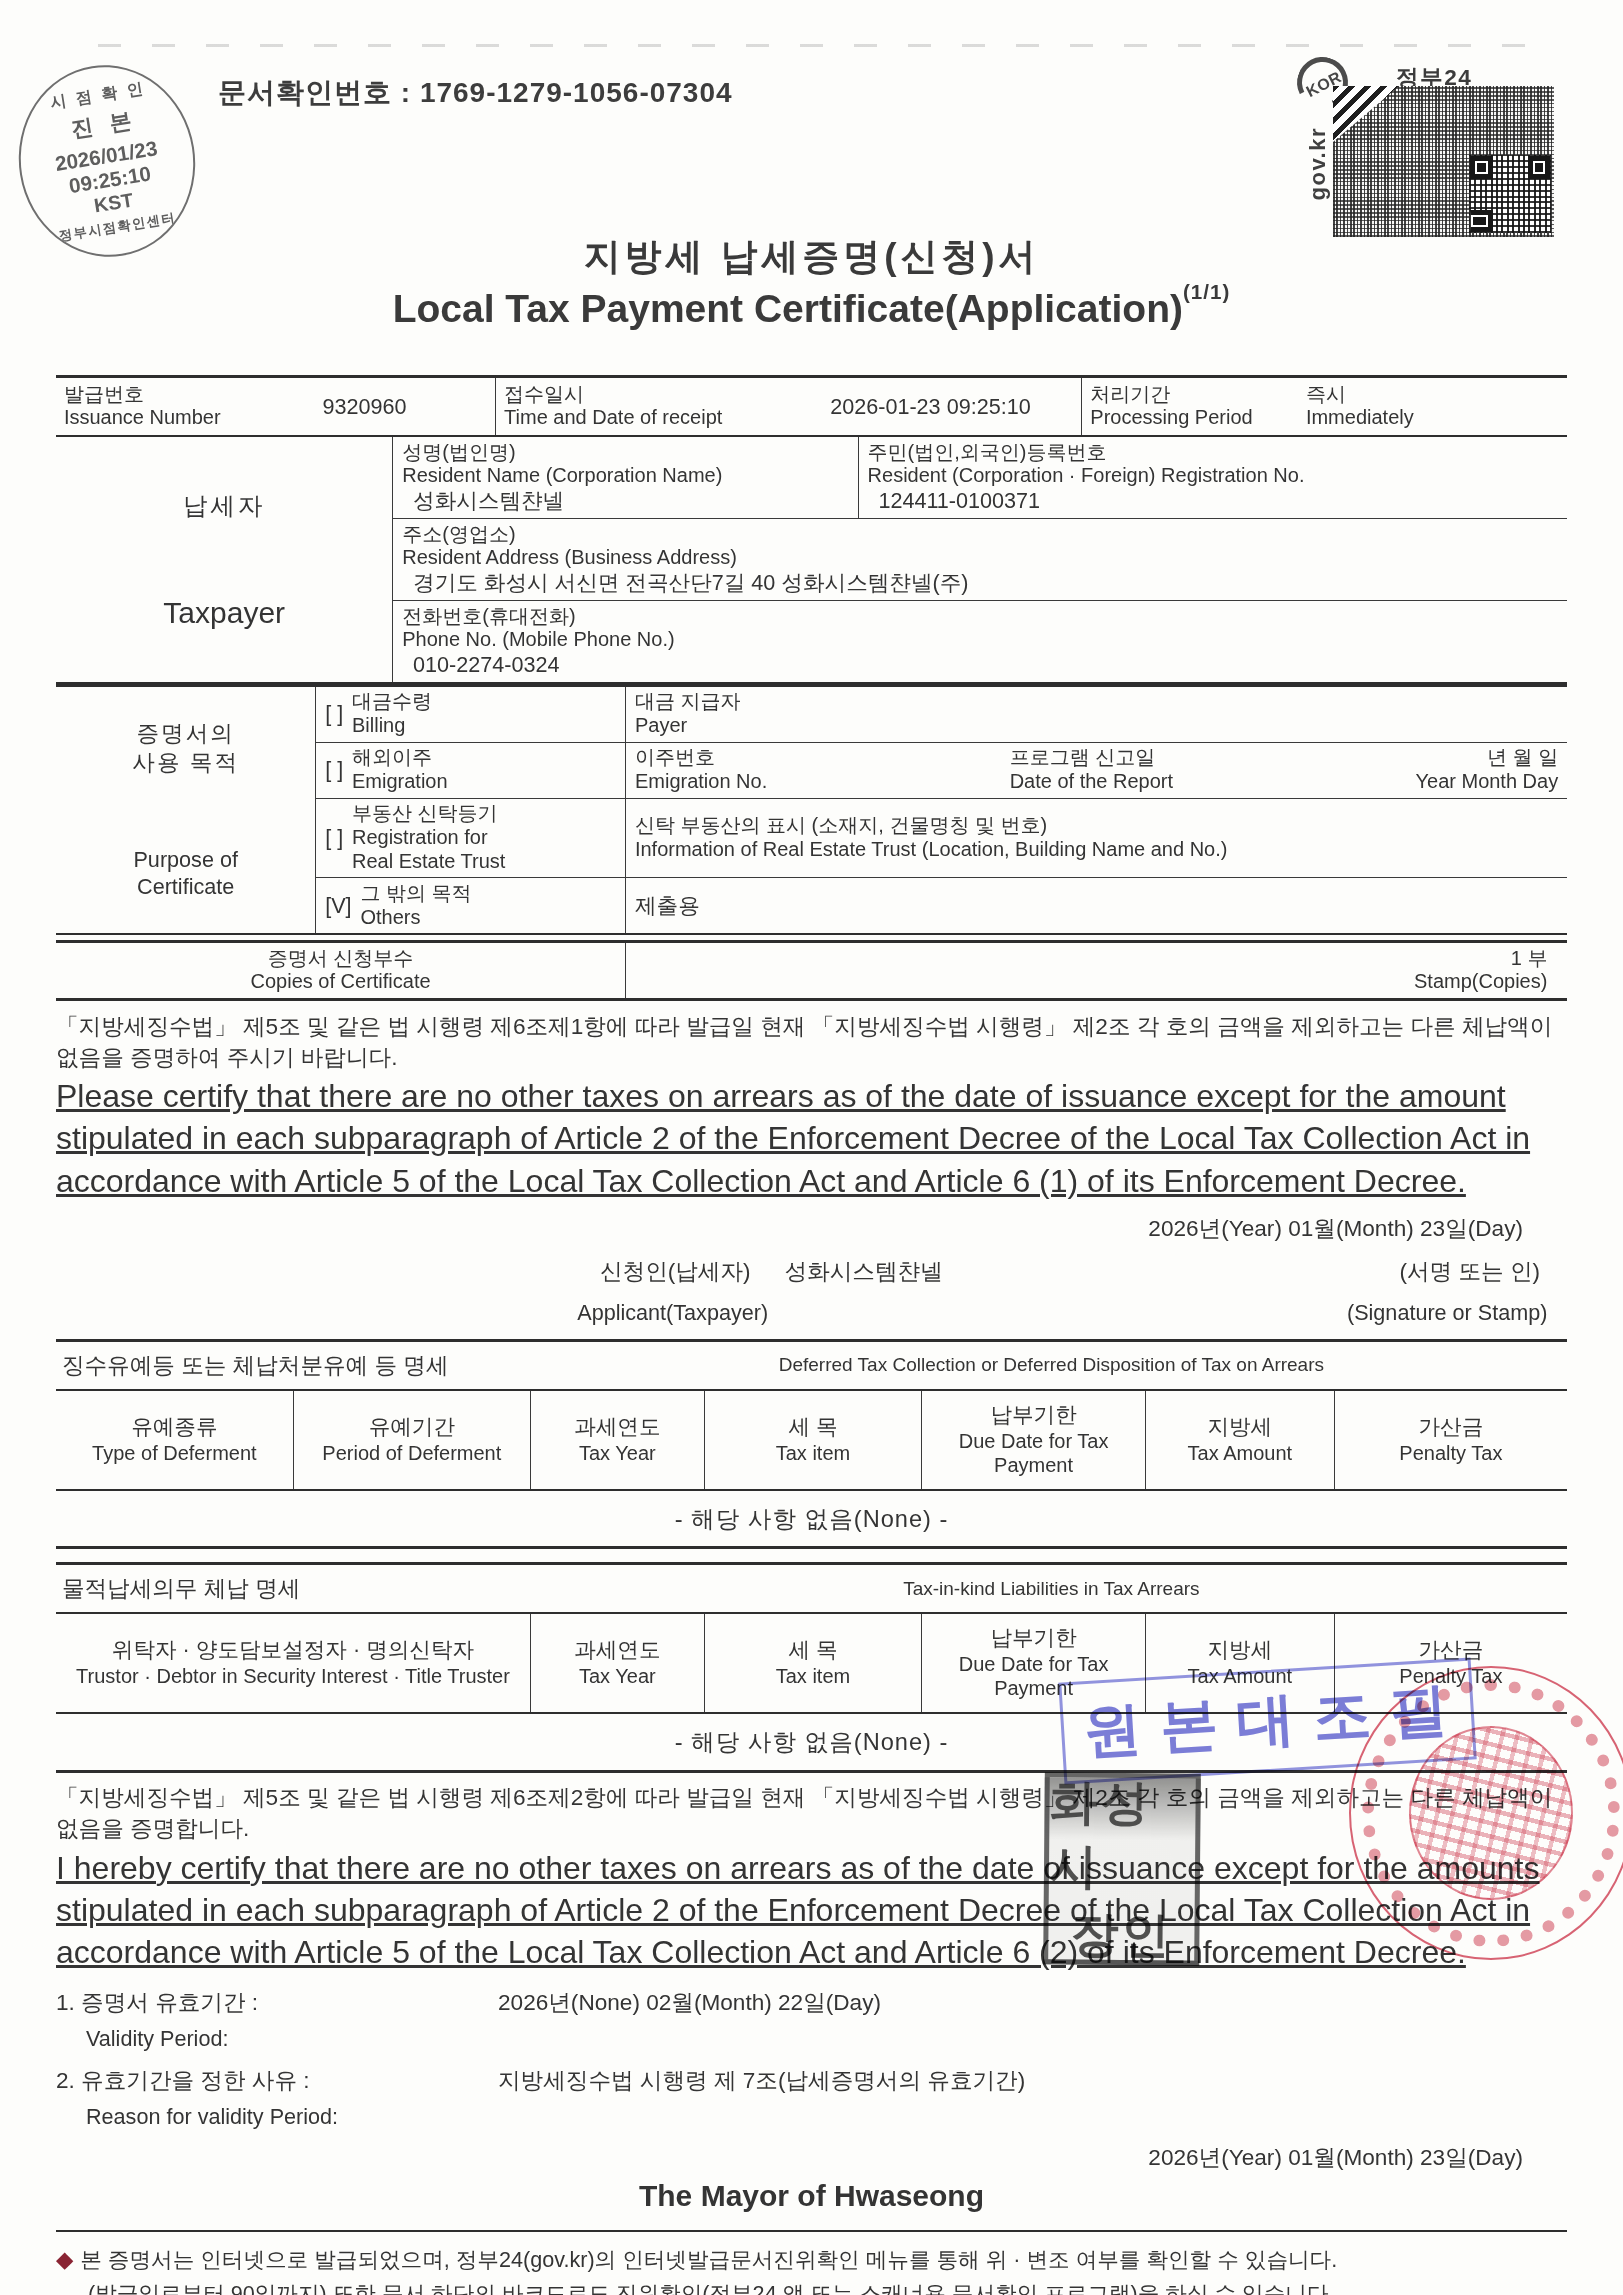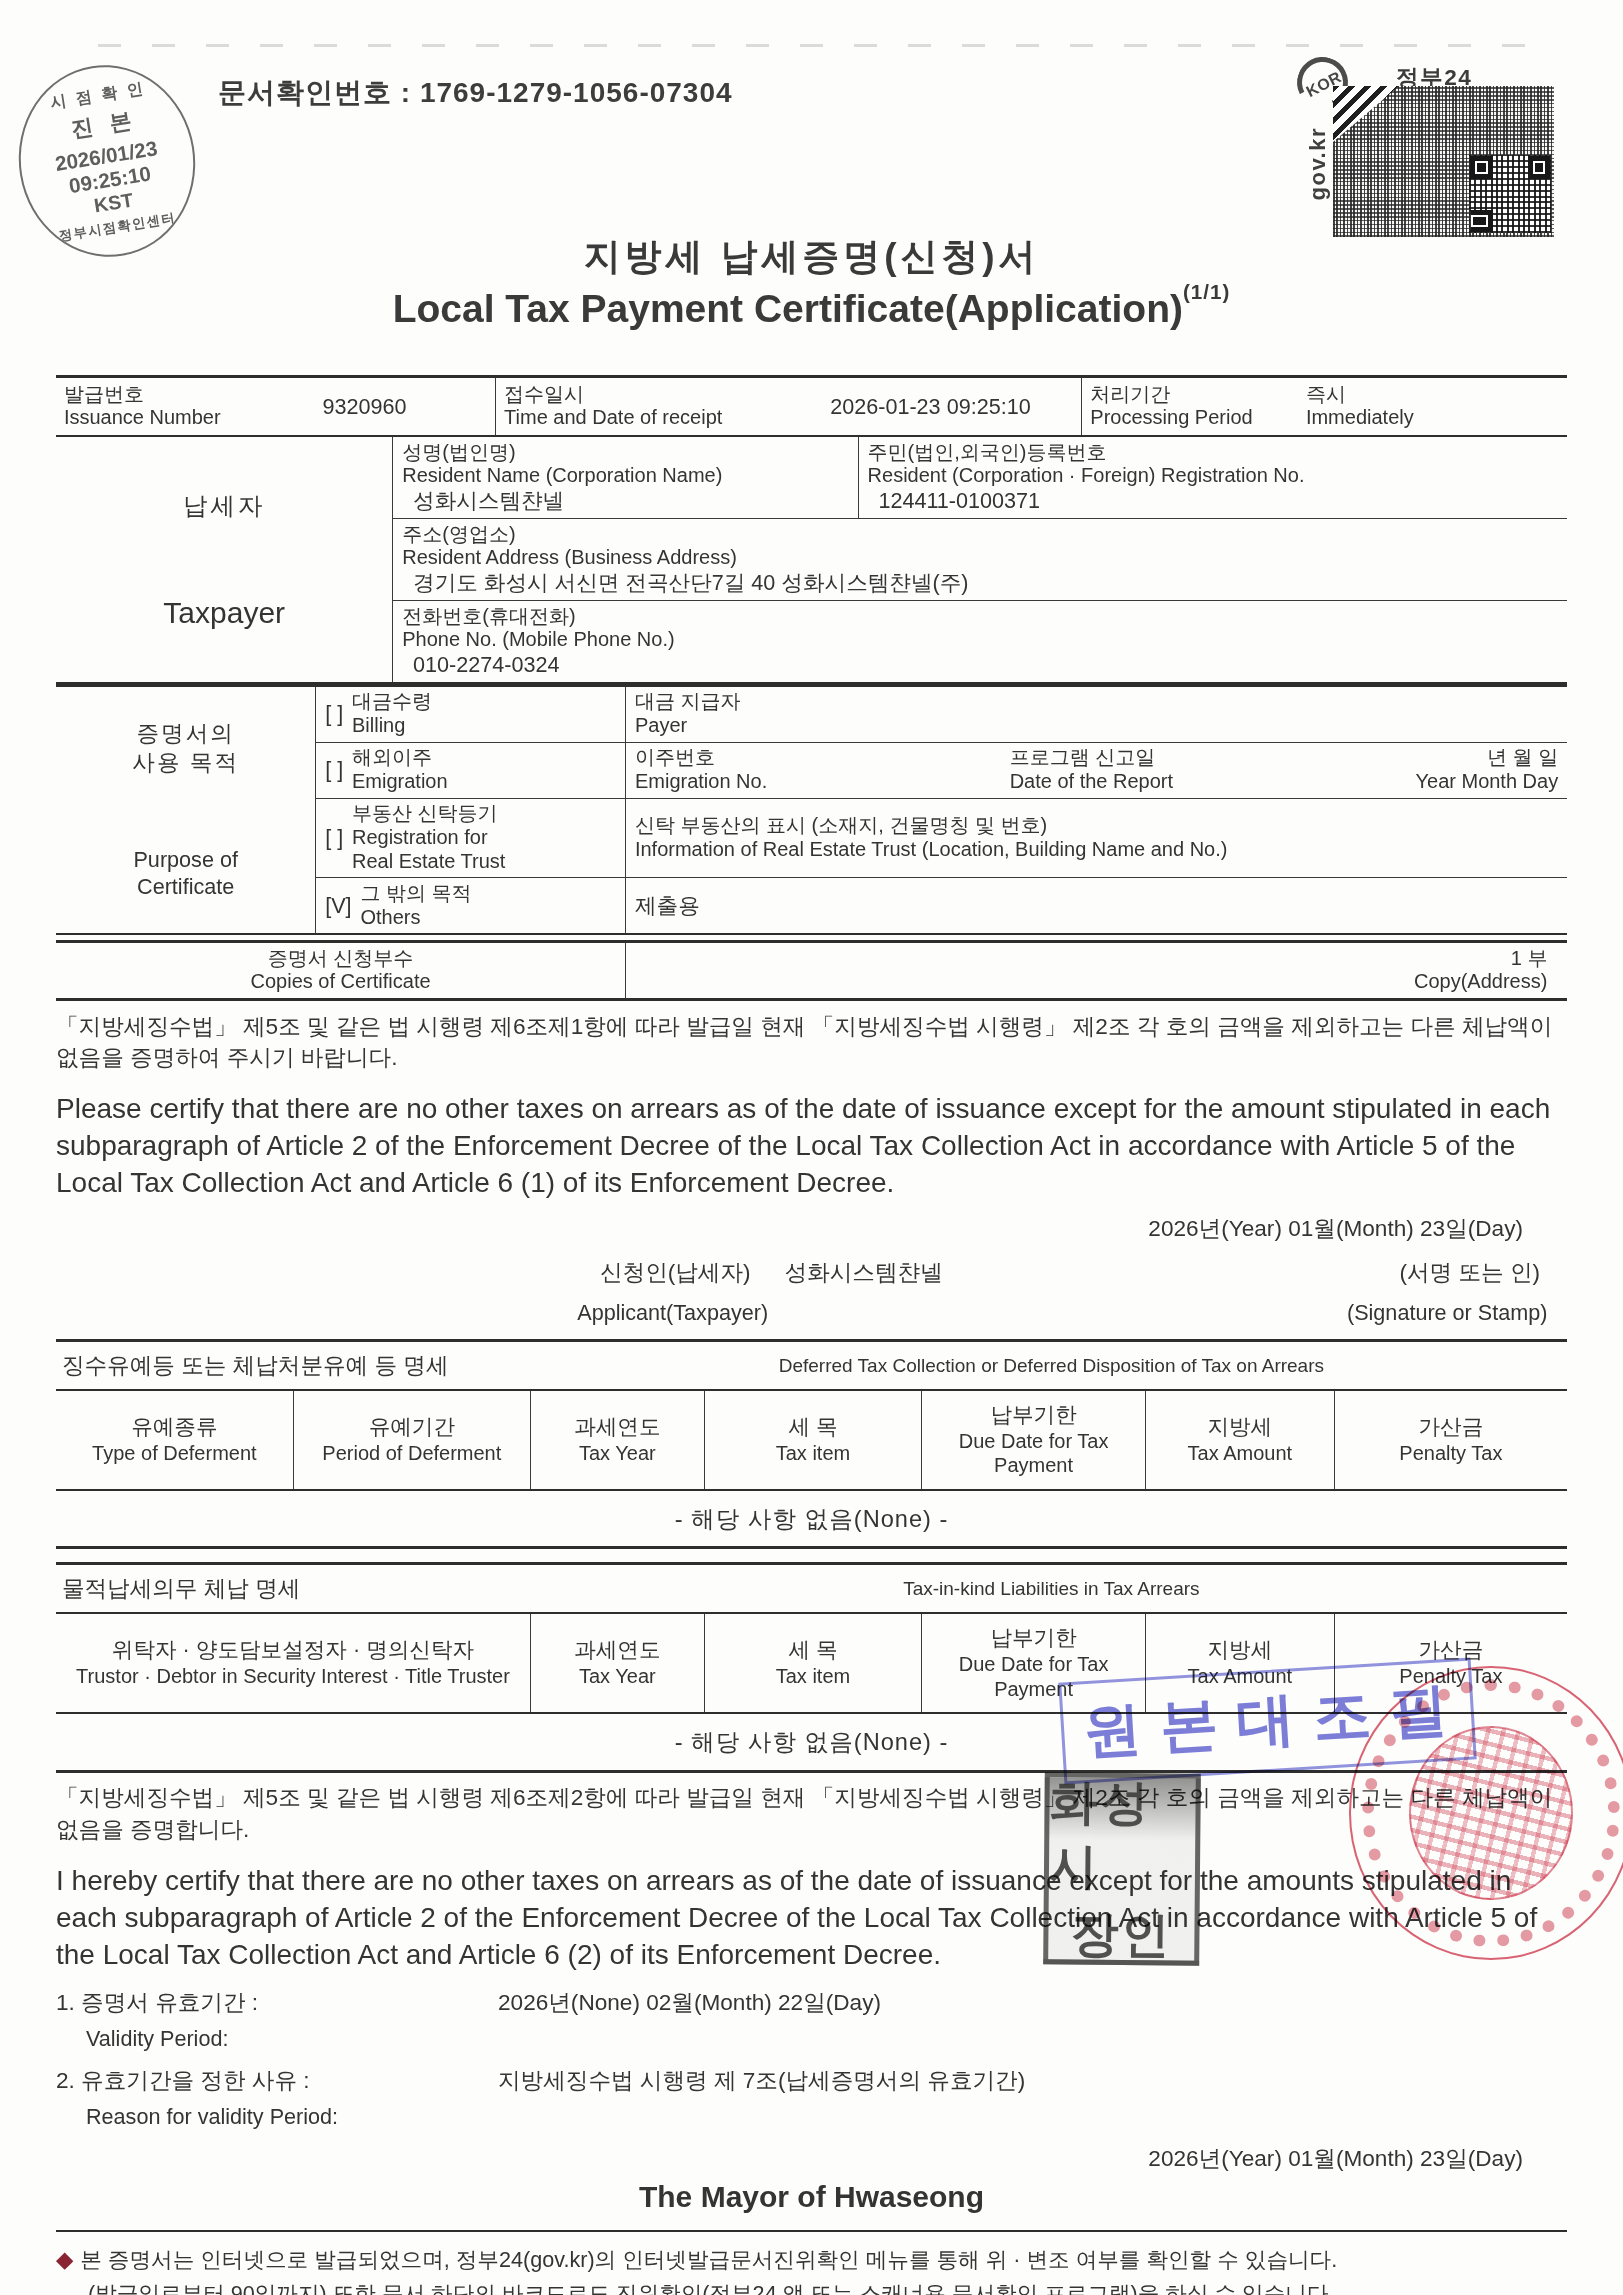--- a/index.html
+++ b/index.html
@@ -91,21 +91,21 @@
   .cb  { font-size:21.6px; white-space:pre; }
   .row2-grid { display:flex; justify-content:space-between; align-items:center; }
   .row2-grid .g3 { text-align:right; }
 
   .t-copies { border-top:3.4px solid #2e2e2e; border-bottom:3.4px solid #2e2e2e; margin-top:4.9px; }
   .t-copies .c1 { text-align:center; }
   .t-copies .c2 { text-align:right; padding-right:19.6px; }
 
   .para { margin-top:9.8px; }
   .para .ko { font-size:22.6px; line-height:1.38; }
-  .para .en { font-size:28px; line-height:1.32; margin-top:18px; }
+  .para .en { font-size:32px; line-height:1.32; margin-top:2px;text-decoration:underline; }
 
   .date-right { text-align:right; padding-right:44px; font-size:22.6px; margin-top:10.8px; }
   .app-line1 { display:flex; align-items:baseline; margin-top:12.8px; font-size:22.6px; }
   .app-line1 .sp { width:36%; }
   .app-line1 .nm { margin-left:34px; }
   .app-line1 .sg { margin-left:auto; margin-right:27px; }
   .app-line2 { display:flex; align-items:baseline; margin-top:12.8px; font-size:21.6px; }
   .app-line2 .sp { width:34.5%; }
   .app-line2 .sg { margin-left:auto; margin-right:19.6px; }
 
@@ -369,21 +369,21 @@
           <col style="width:62.3%">
         </colgroup>
       <tbody>
           <tr>
         <td class="c1">
           <div class="lab">증명서 신청부수</div>
           <div class="lab">Copies of Certificate</div>
         </td>
         <td class="c2 bl">
           <div class="lab">1 부</div>
-          <div class="lab">Copy(Address)</div>
+          <div class="lab">Stamp(Copies)</div>
         </td>
       </tr>
     </tbody>
       </table>
 
     <div class="para">
       <div class="ko">「지방세징수법」 제5조 및 같은 법 시행령 제6조제1항에 따라 발급일 현재 「지방세징수법 시행령」 제2조 각 호의 금액을 제외하고는 다른 체납액이 없음을 증명하여 주시기 바랍니다.</div>
       <div class="en">Please certify that there are no other taxes on arrears as of the date of issuance except for the amount stipulated in each subparagraph of Article 2 of the Enforcement Decree of the Local Tax Collection Act in accordance with Article 5 of the Local Tax Collection Act and Article 6 (1) of its Enforcement Decree.</div>
     </div>
 

